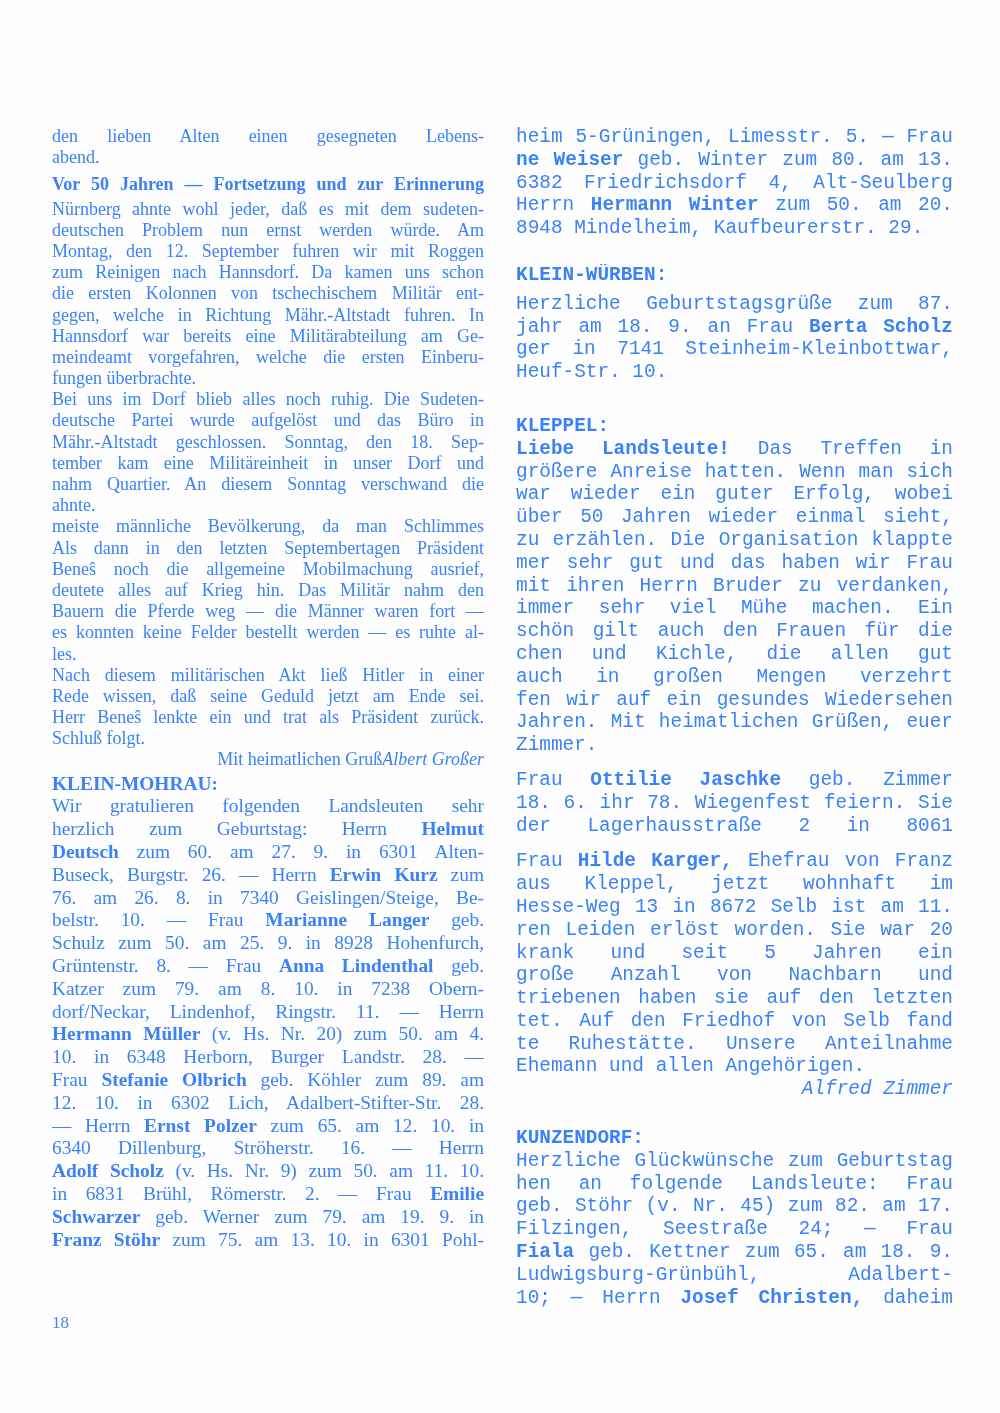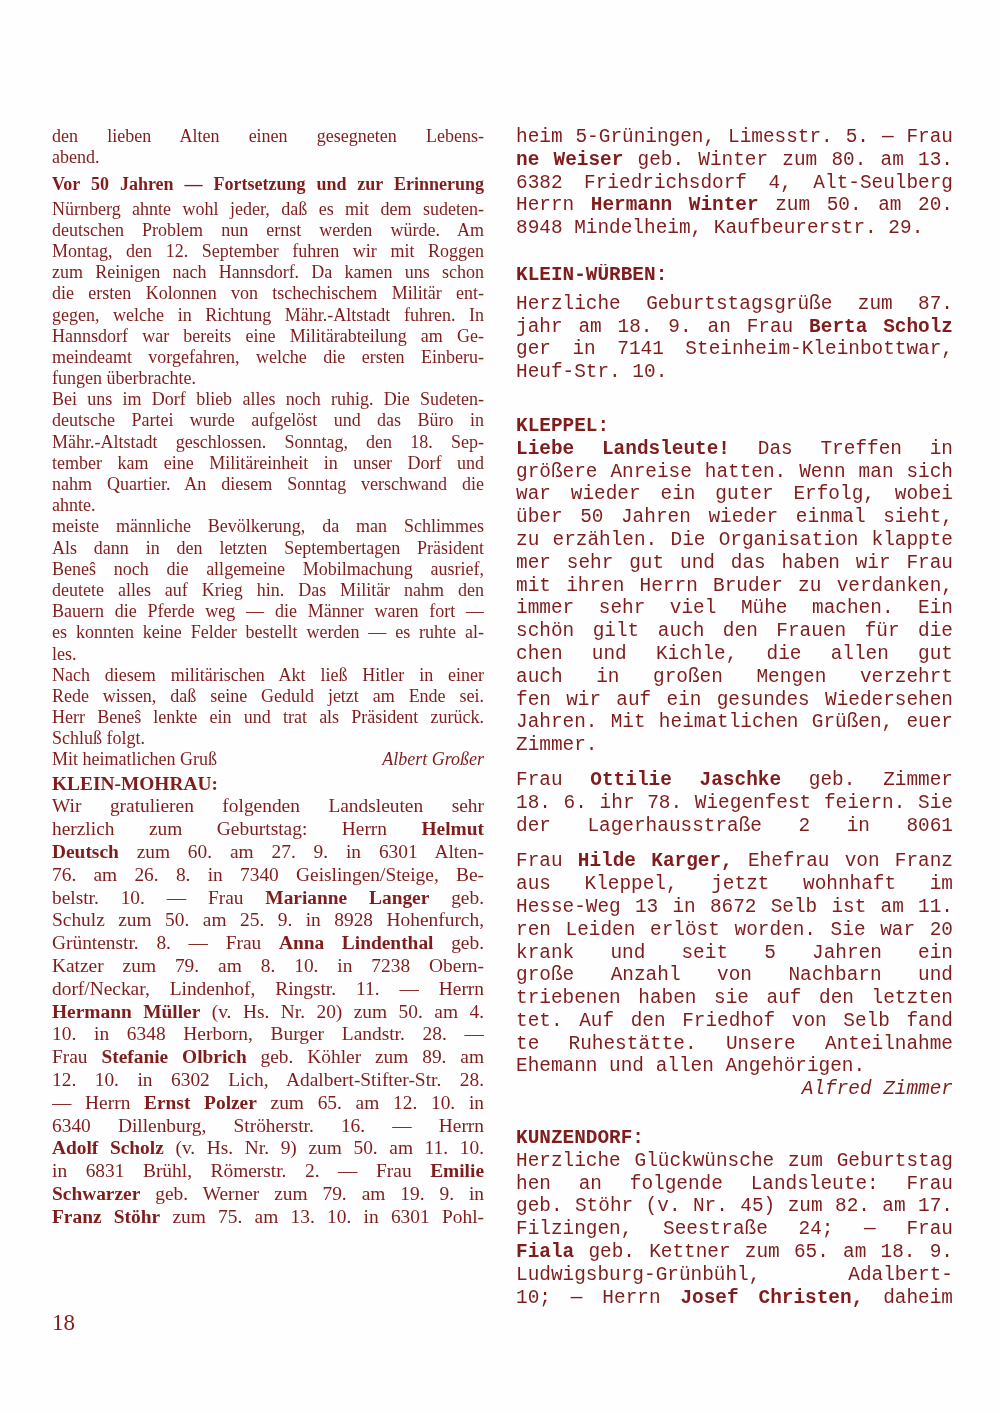--- a/index.html
+++ b/index.html
@@ -2,21 +2,21 @@
 <html><head>
 <meta charset="utf-8">
 <style>
   html, body { margin:0; padding:0; background:#ffffff; }
   #page {
     position: relative;
     width: 1000px;
     height: 1413px;
     background: #fefefe;
     font-family: "Liberation Serif", "DejaVu Serif", serif;
-    color: #7f1d1d;
+    color: #3b82f6;
     overflow: hidden;
   }
   .column { position: absolute; top: 126px; }
   #col-left  { left: 52px;  width: 432px; }
   #col-right { left: 516px; width: 437px; font-family: Liberation Mono, monospace; }
 
   .block { position: relative; }
 
   .line {
     text-align: justify;
@@ -26,27 +26,27 @@
   }
   .line.last { text-align-last: left; }
 
   .article .line { font-size: 18px;   line-height: 21.2px; height: 21.2px; }
   .section .line { font-size: 19.4px; line-height: 22.8px; height: 22.8px; }
 
   .n { font-weight: normal; font-style: normal; }
   .b { font-weight: bold; }
   .i { font-style: italic; }
 
-  .sig { display: flex; justify-content: space-between; }
+  .sig { display: flex; justify-content: flex-end; }
 
   #page-number {
     position: absolute;
     left: 52px;
     top: 1312px;
-    font-size: 23px;
+    font-size: 17px;
     line-height: 22px;
   }
 </style>
 </head>
 <body>
 
 <div id="page">
   <div id="col-left" class="column">
       <div class="block article" style="margin-top: 0px;">
         <div class="line"><span class="n">den lieben Alten einen gesegneten Lebens-</span></div>
@@ -95,20 +95,21 @@
           <span class="i">Albert Großer</span>
         </div>
       </div>
       <div class="block section" style="margin-top: 2px;">
         <div class="line last"><span class="b">KLEIN-MOHRAU:</span></div>
       </div>
       <div class="block section" style="margin-top: 0px;">
         <div class="line"><span class="n">Wir gratulieren folgenden Landsleuten sehr</span></div>
         <div class="line"><span class="n">herzlich zum Geburtstag: Herrn </span><span class="b">Helmut</span></div>
         <div class="line"><span class="b">Deutsch</span><span class="n"> zum 60. am 27. 9. in 6301 Alten-</span></div>
+        <div class="line"><span class="n">Buseck, Burgstr. 26. — Herrn </span><span class="b">Erwin Kurz</span><span class="n"> zum</span></div>
         <div class="line"><span class="n">76. am 26. 8. in 7340 Geislingen/Steige, Be-</span></div>
         <div class="line"><span class="n">belstr. 10. — Frau </span><span class="b">Marianne Langer</span><span class="n"> geb.</span></div>
         <div class="line"><span class="n">Schulz zum 50. am 25. 9. in 8928 Hohenfurch,</span></div>
         <div class="line"><span class="n">Grüntenstr. 8. — Frau </span><span class="b">Anna Lindenthal</span><span class="n"> geb.</span></div>
         <div class="line"><span class="n">Katzer zum 79. am 8. 10. in 7238 Obern-</span></div>
         <div class="line"><span class="n">dorf/Neckar, Lindenhof, Ringstr. 11. — Herrn</span></div>
         <div class="line"><span class="b">Hermann Müller</span><span class="n"> (v. Hs. Nr. 20) zum 50. am 4.</span></div>
         <div class="line"><span class="n">10. in 6348 Herborn, Burger Landstr. 28. —</span></div>
         <div class="line"><span class="n">Frau </span><span class="b">Stefanie Olbrich</span><span class="n"> geb. Köhler zum 89. am</span></div>
         <div class="line"><span class="n">12. 10. in 6302 Lich, Adalbert-Stifter-Str. 28.</span></div>

